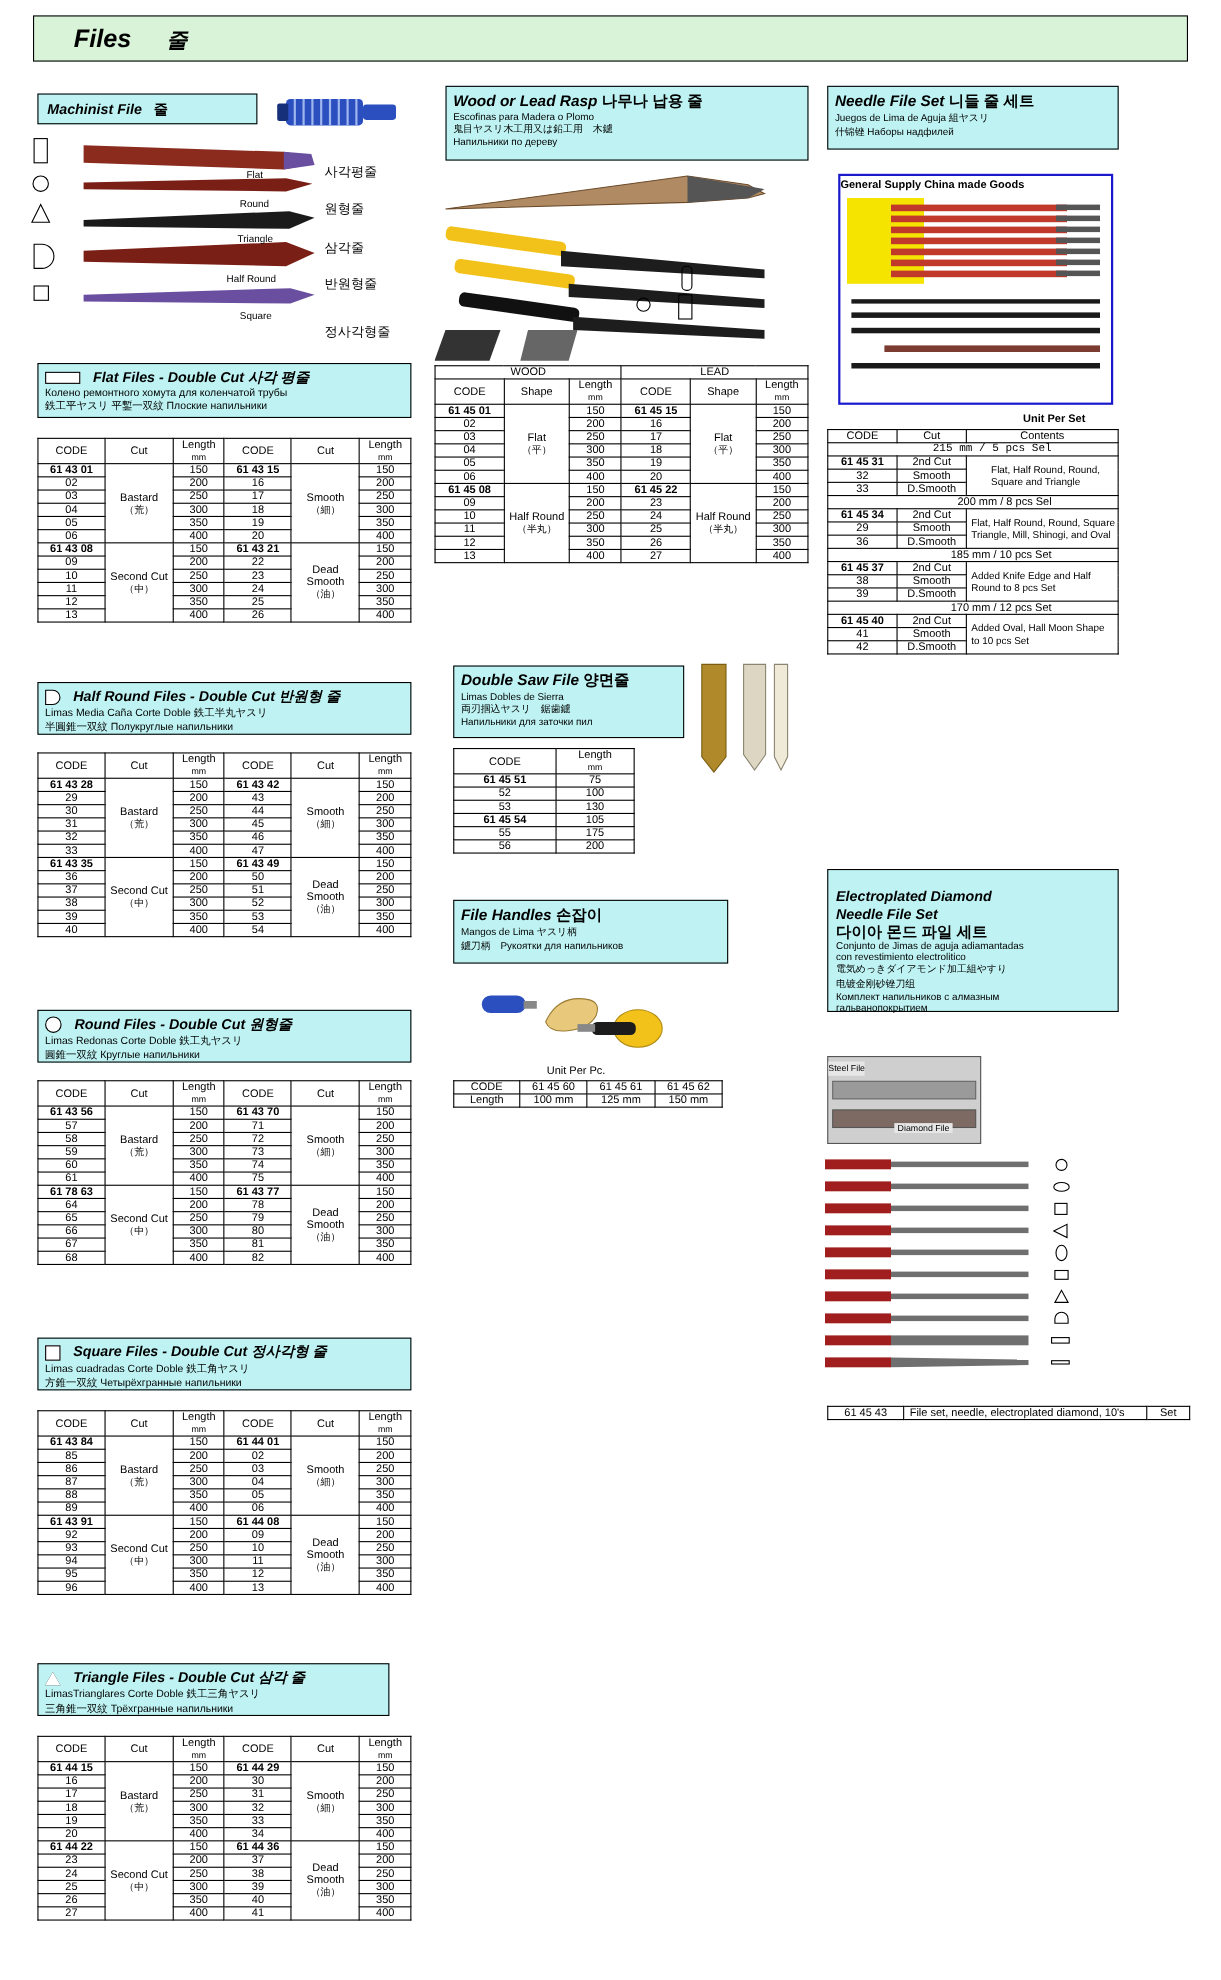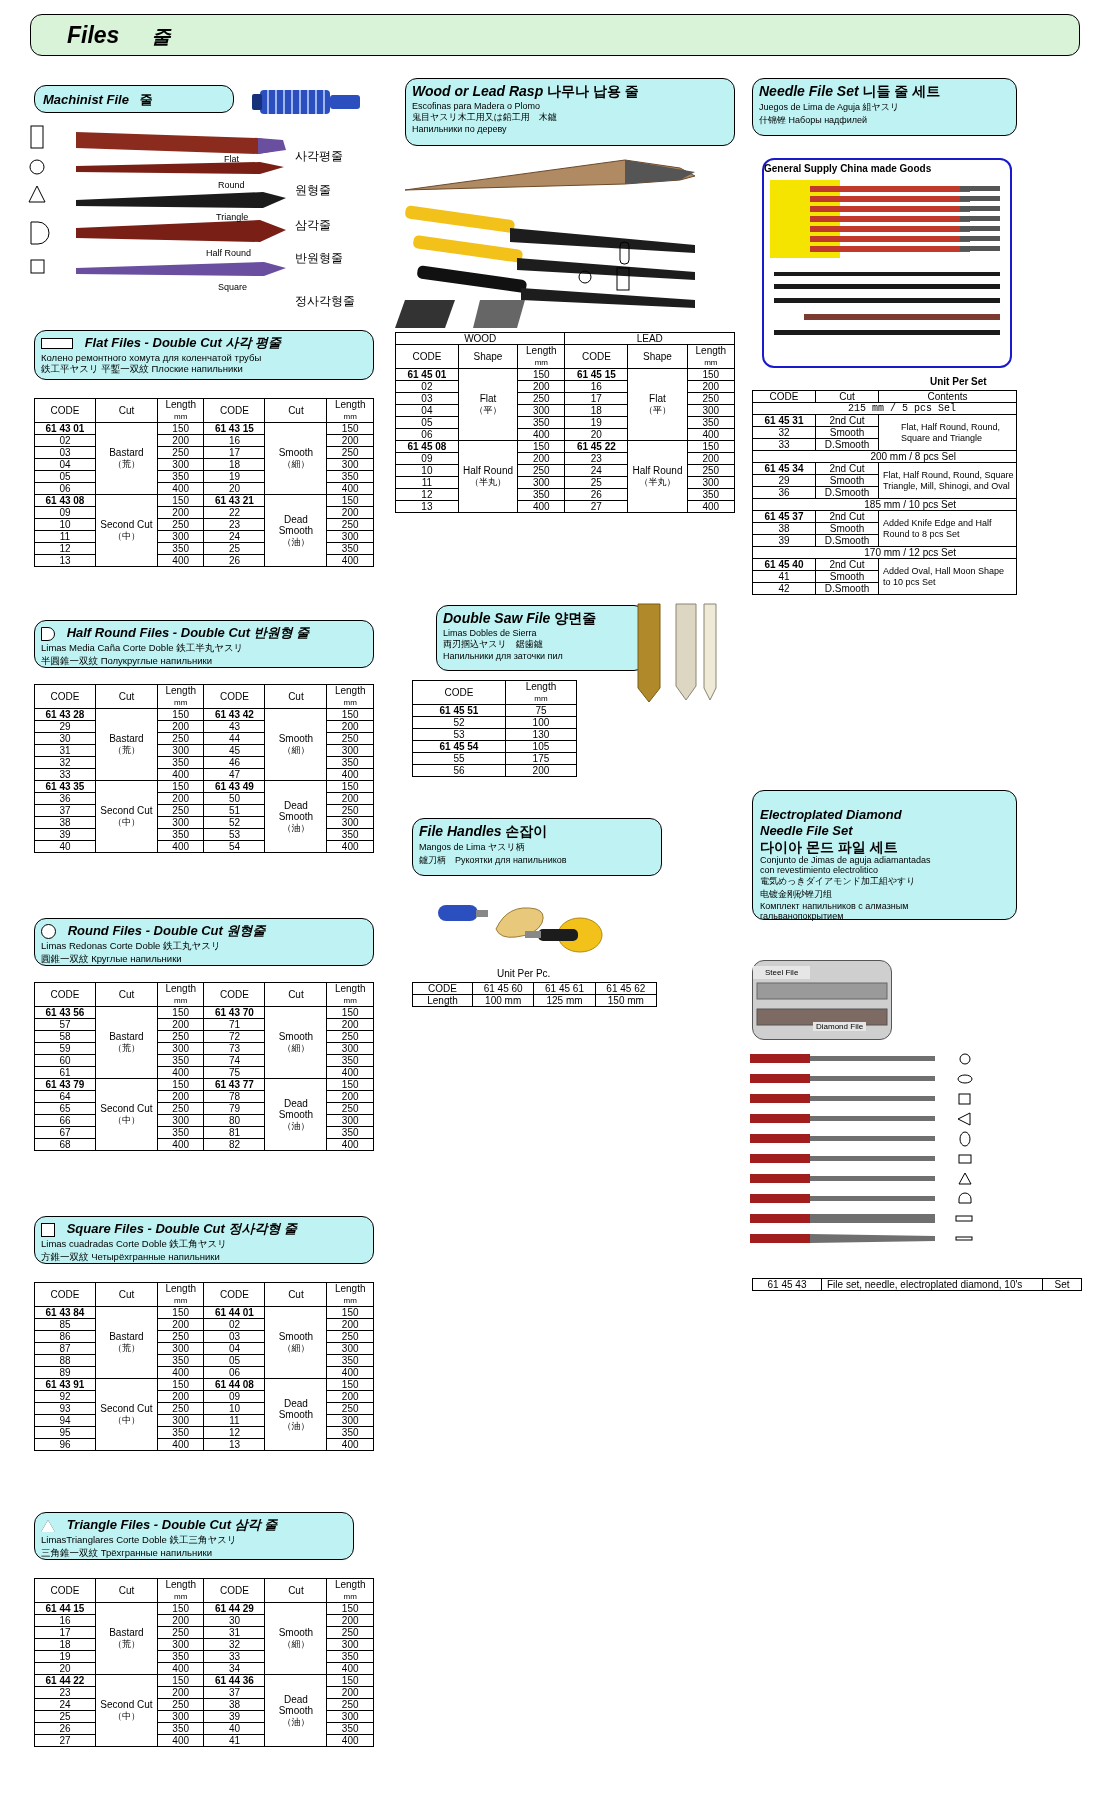--- a/index.html
+++ b/index.html
@@ -6,21 +6,21 @@
   body{
     width:1110px;
     background:#ffffff;
     font-family:"Liberation Sans", sans-serif;
     color:#000;
     position:relative;
   }
   .page{position:relative;width:1110px;height:1800px;overflow:hidden;}
 
   
-  .panel{position:absolute;box-sizing:border-box;border-radius:12px;}
+  .panel{position:absolute;box-sizing:border-box;}
   .cyan{background:#bff3f3;border:1px solid #000;}
   .title-bar{
     background:#d8f3d8;border:1px solid #000;
     box-sizing:border-box;
   }
 
   
   table.t{border-collapse:collapse;font-size:10px;}
   table.t td,table.t th{border:1px solid #000;padding:0 2px;text-align:center;line-height:11px;}
   table.t th{font-weight:normal;font-size:10px;}
@@ -355,21 +355,21 @@
           <td class="">74</td>
           <td>350</td>
         </tr>
         <tr>
           <td class="">61</td>
           <td>400</td>
           <td class="">75</td>
           <td>400</td>
         </tr>
         <tr>
-          <td class="b">61 43 79</td>
+          <td class="b">61 78 63</td>
           <td rowspan="6">Second Cut<br><span class="small">（中）</span></td>
           <td>150</td>
           <td class="b">61 43 77</td>
           <td rowspan="6">Dead Smooth<br><span class="small">（油）</span></td>
           <td>150</td>
         </tr>
         <tr>
           <td class="">64</td>
           <td>200</td>
           <td class="">78</td>
@@ -715,21 +715,21 @@
         </tr>
         <tr>
           <td class="">13</td>
           <td>400</td>
           <td class="">27</td>
           <td>400</td>
         </tr>
       </tbody>
     </table>
 
-  <div class="panel cyan" style="left:412px;top:605px;width:210px;height:66px;padding:4px 6px;margin-left:24px;">
+  <div class="panel cyan" style="left:412px;top:605px;width:210px;height:66px;padding:4px 6px;">
     <div style="font-size:14px;font-weight:bold;font-style:italic;">
       <span>Double Saw File</span>
       <span style="font-style:normal;">양면줄</span>
     </div>
     <div class="small">Limas Dobles de Sierra</div>
     <div class="small">両刃掴込ヤスリ　鋸歯鑢</div>
     <div class="small">Напильники для заточки пил</div>
   </div>
   <svg class="fileimg" style="left:630px;top:598px;" width="100" height="110">
     <polygon points="8,6 30,6 30,90 19,104 8,90" fill="#b08a2a" stroke="#7a5c12"></polygon>
@@ -923,21 +923,21 @@
     </div>
     <div class="small">Conjunto de Jimas de aguja adiamantadas</div>
     <div class="small">con revestimiento electrolitico</div>
     <div class="small">電気めっきダイアモンド加工組やすり</div>
     <div class="small">电镀金刚砂锉刀组</div>
     <div class="small">Комплект напильников с алмазным</div>
     <div class="small">гальванопокрытием</div>
   </div>
 
   <div class="panel" style="left:752px;top:960px;width:140px;height:80px;border:1px solid #555;background:#cfcfcf;">
-    <div style="font-size:8px;padding:2px 12px;background:#e6e6e6;display:inline-block;">Steel File</div>
+    <div style="font-size:8px;padding:2px 0;background:#e6e6e6;display:inline-block;">Steel File</div>
     <svg width="138" height="56" style="display:block;">
       <rect x="4" y="4" width="130" height="16" fill="#9a9a9a" stroke="#666"></rect>
       <rect x="4" y="30" width="130" height="16" fill="#7d6b63" stroke="#555"></rect>
     </svg>
     <div style="font-size:8px;padding:0 3px;background:#e6e6e6;display:inline-block;position:relative;top:-20px;left:28px;margin-left:32px;">Diamond File</div>
   </div>
 
   <svg class="fileimg" style="left:750px;top:1050px;" width="270" height="215">
     <g>
       <g transform="translate(0,0)">

